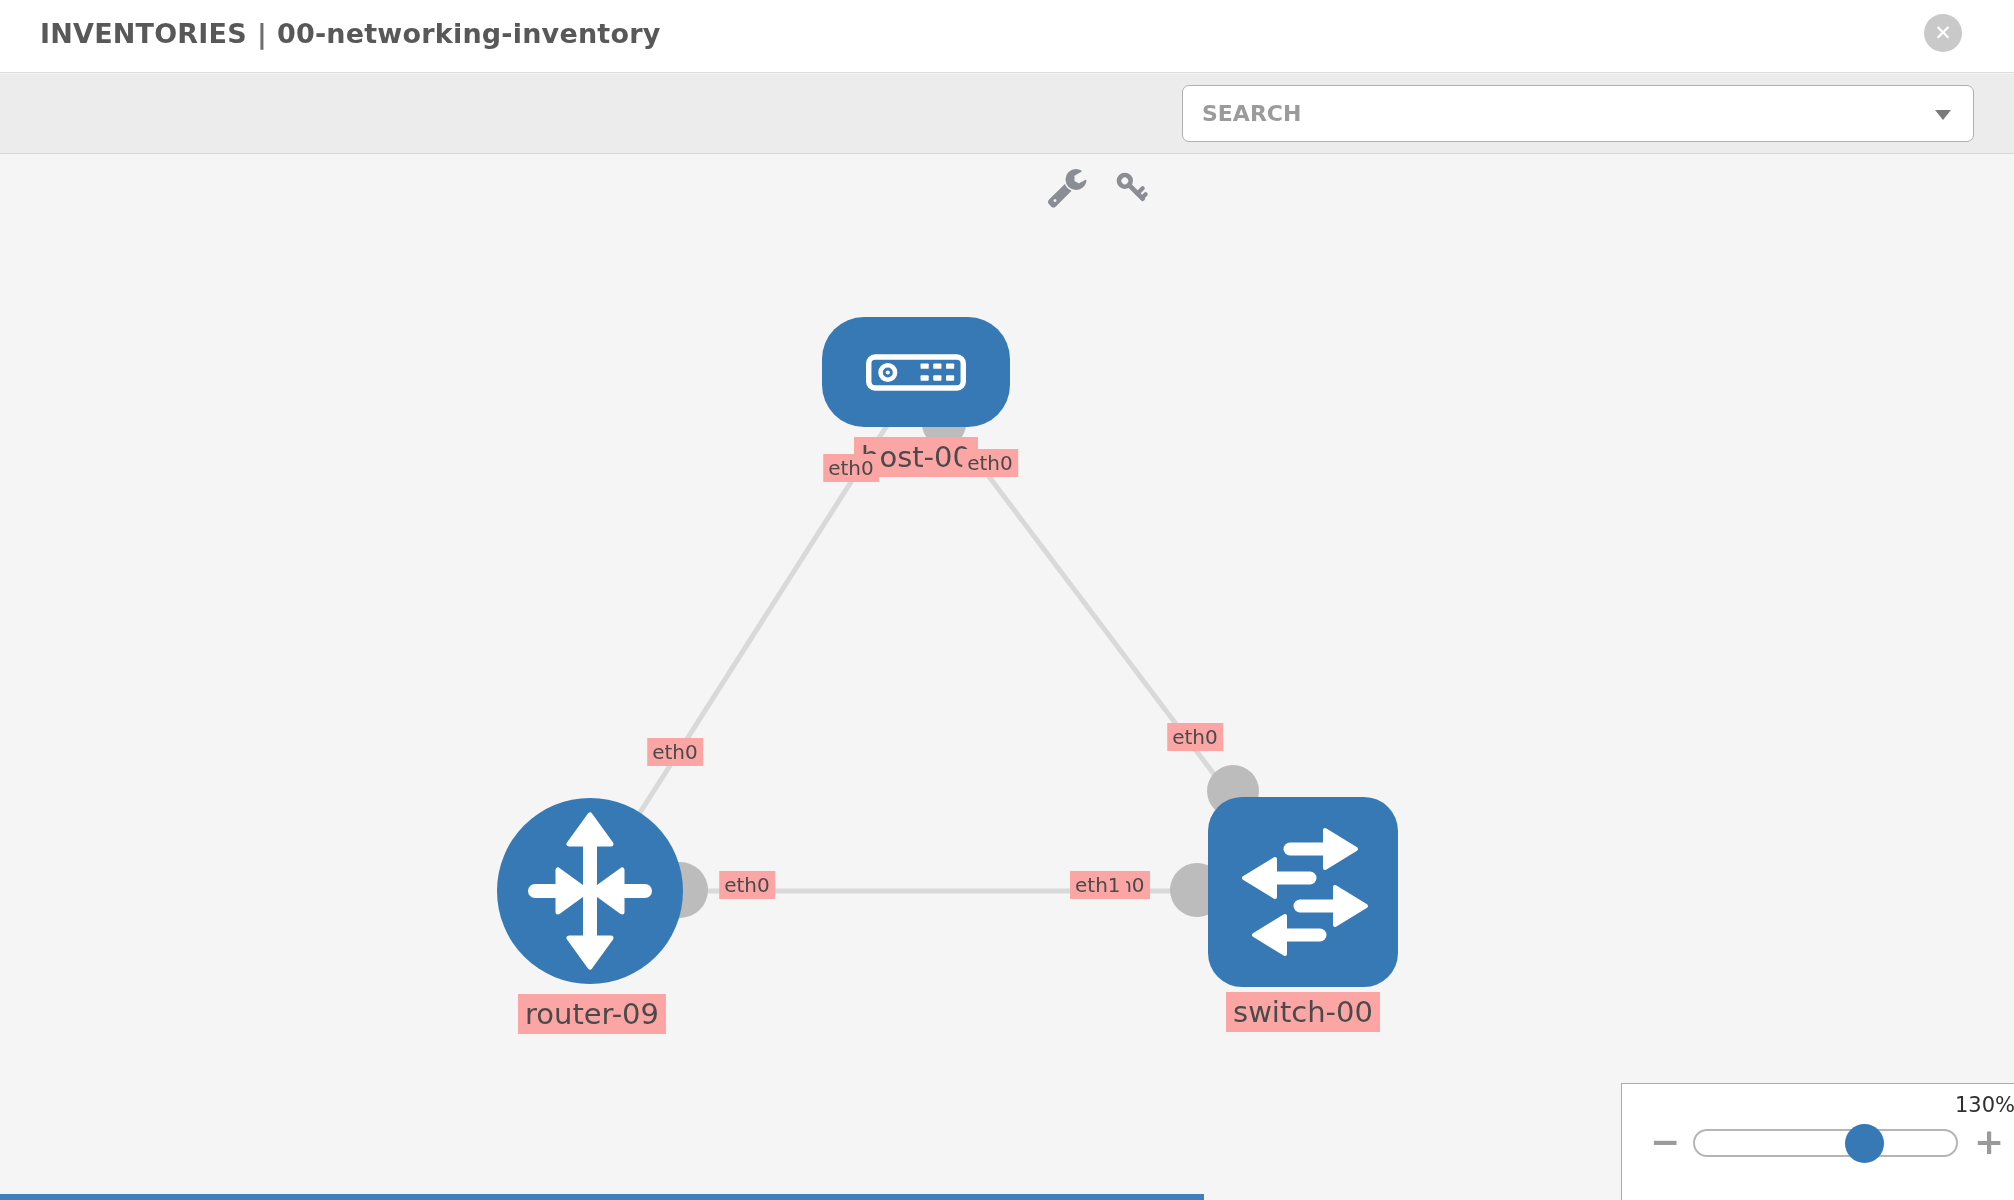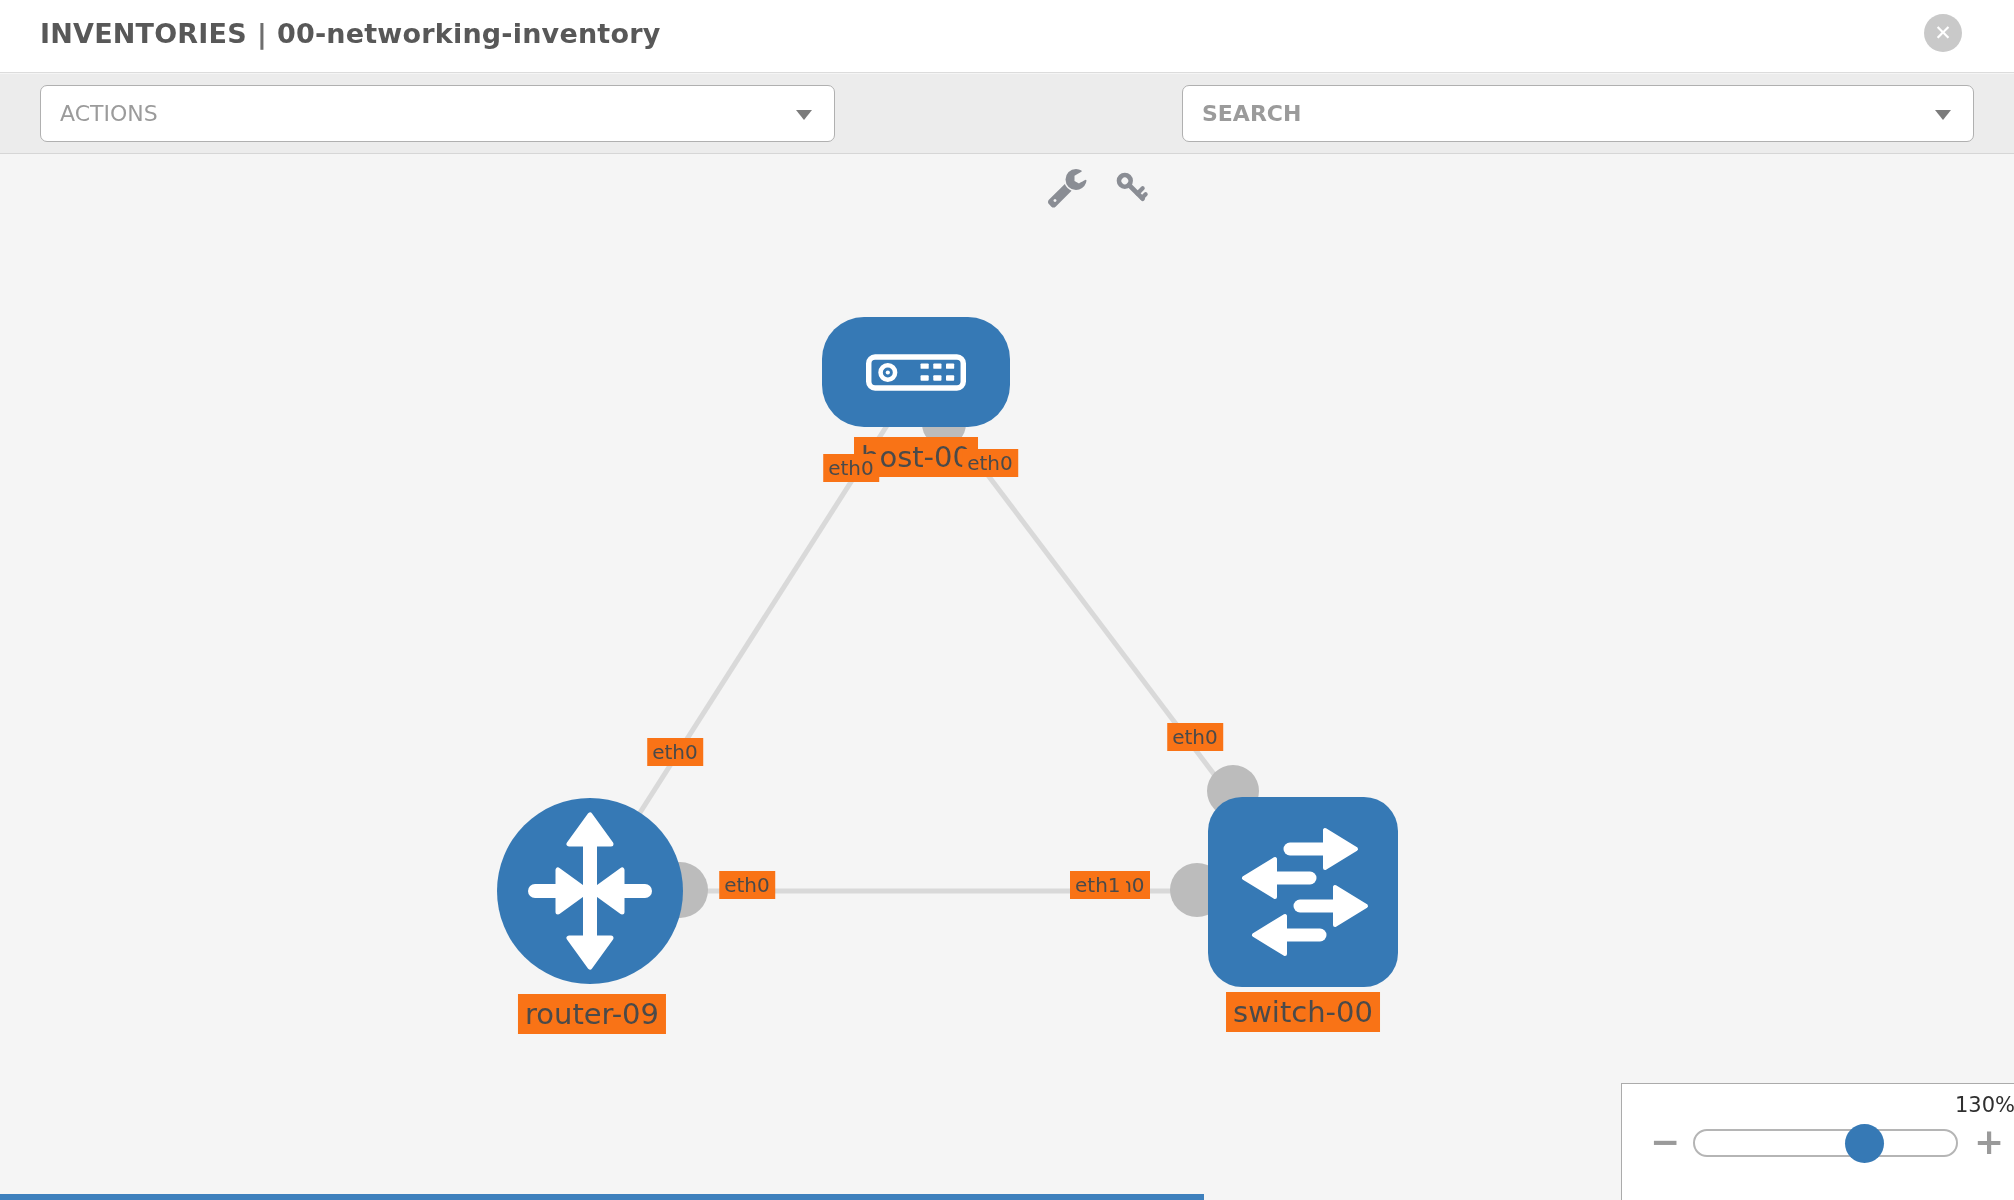--- a/index.html
+++ b/index.html
@@ -34,21 +34,21 @@
   .key-pos { left:1112px; top:94px; }
 
   
   .canvas { position:absolute; left:0; top:155px; width:2014px; height:1045px; }
   .topo-svg { position:absolute; left:0; top:0; z-index:1; }
   .node { position:absolute; z-index:2; background:#3679b5; display:flex;
     align-items:center; justify-content:center; cursor:pointer; }
   .node-host { left:822px; top:162px; width:188px; height:110px; border-radius:42px; }
   .node-router { left:497px; top:643px; width:186px; height:186px; border-radius:50%; }
   .node-switch { left:1208px; top:642px; width:190px; height:190px; border-radius:34px; }
-  .lbl { position:absolute; z-index:3; background:#f97316; color:#4a4a4a;
+  .lbl { position:absolute; z-index:3; background:#fca5a5; color:#4a4a4a;
     white-space:nowrap; }
   .node-lbl { font-size:29px; padding:3px 7px; transform:translate(-50%,-50%); }
   .if-lbl { font-size:20px; padding:2px 5px; transform:translate(-50%,-50%); }
   .if-lbl-left { transform:translateY(-50%); }
 
   
   .zoom-panel { position:absolute; left:1621px; top:1083px; width:424px; height:140px;
     background:#ffffff; border:1px solid #ababab; z-index:4; }
   .zoom-value { position:absolute; left:0; top:9px; width:393px; text-align:right;
     font-size:21px; color:#2f2f2f; }
@@ -70,24 +70,20 @@
 <div class="stage">
 
   <div class="header">
     <div class="title">
       <span>INVENTORIES</span><span class="sep">|</span><span>00-networking-inventory</span>
     </div>
     <div class="close-btn">✕</div>
   </div>
 
   <div class="toolbar">
-    <div class="select-box actions-box">
-      <span class="sel-label">ACTIONS</span>
-      <span class="caret"></span>
-    </div>
 
     <svg class="tool-icon wrench-pos" viewBox="0 0 1792 1792">
       <path fill="#8a8d94" d="M448 1472q0-26-19-45t-45-19-45 19-19 45 19 45 45 19 45-19 19-45zm644-420l-682 682q-37 37-90 37-52 0-91-37l-106-108q-38-36-38-90 0-53 38-91l681-681q39 98 114.5 173.5t173.5 114.5zm634-435q0 39-23 106-47 134-164.5 217.5t-258.5 83.5q-185 0-316.5-131.5t-131.5-316.5 131.5-316.5 316.5-131.5q58 0 121.5 16.5t107.5 46.5q16 11 16 28t-16 28l-293 169v224l193 107q5-3 79-48.5t135.5-81 70.5-35.5q15 0 23.5 10t8.5 25z"></path>
     </svg>
 
     <svg class="tool-icon key-pos" viewBox="0 0 40 40">
       <g transform="rotate(-45 20 20)" stroke="#8a8d94" fill="none">
         <circle cx="20" cy="9" r="5.5" stroke-width="4.5"></circle>
         <line x1="20" y1="15" x2="20" y2="33" stroke-width="4.5" stroke-linecap="round"></line>
         <line x1="20" y1="26" x2="27" y2="26" stroke-width="4" stroke-linecap="round"></line>

